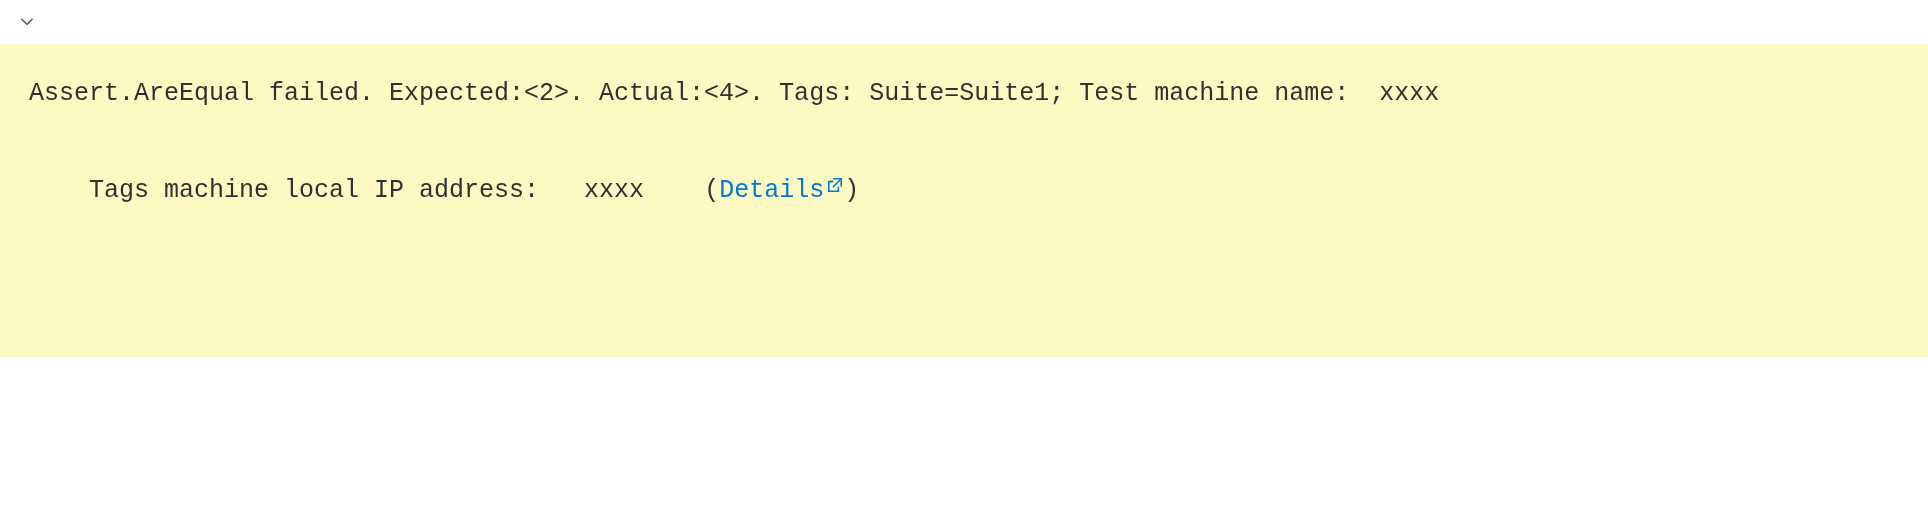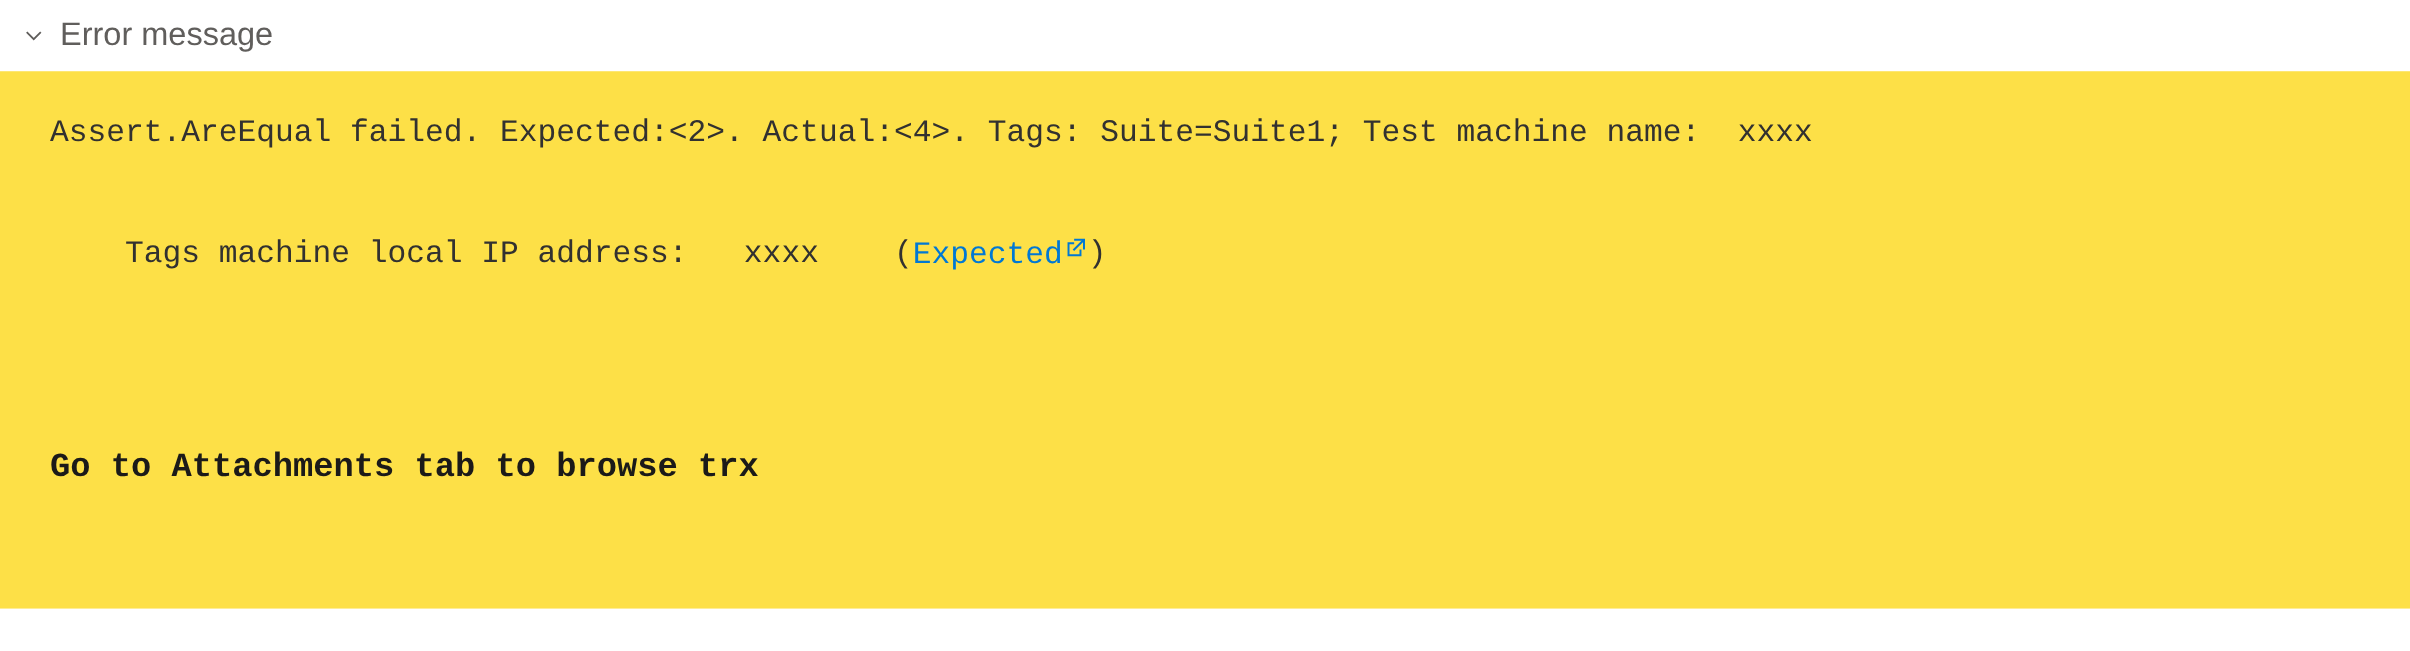--- a/index.html
+++ b/index.html
@@ -29,22 +29,22 @@
     .chevron svg {
       width: 18px;
       height: 18px;
     }
     .section-title {
       font-size: 26px;
       font-weight: 400;
       color: #605e5c;
     }
     .error-body {
-      background: #fde047;
-      padding: 30px 40px 90px 40px;
+      background: #fef9c3;
+      padding: 30px 40px 90px 29px;
       font-family: Consolas, "Courier New", monospace;
       font-size: 25px;
       line-height: 1.6;
       color: #323130;
     }
     .error-line {
       white-space: pre-wrap;
       word-wrap: break-word;
       margin-bottom: 16px;
     }
@@ -77,27 +77,25 @@
   </style>
 </head>
 <body>
 
 <div class="section-header">
   <span class="chevron">
     <svg viewBox="0 0 16 16" fill="none" stroke="currentColor" stroke-width="1.3">
       <polyline points="3,6 8,11 13,6"></polyline>
     </svg>
   </span>
-  <span class="section-title">Error message</span>
 </div>
 
 <div class="error-body">
   <div class="error-line">Assert.AreEqual failed. Expected:&lt;2&gt;. Actual:&lt;4&gt;. Tags: Suite=Suite1; Test machine name:  xxxx</div>
   <div class="error-line">
-    <span>Tags machine local IP address:   xxxx    </span><span class="paren">(</span><a class="details-link"><span>Expected</span><span class="open-icon"><svg viewBox="0 0 16 16" fill="none" stroke="#0078d4" stroke-width="1.4">
+    <span>Tags machine local IP address:   xxxx    </span><span class="paren">(</span><a class="details-link"><span>Details</span><span class="open-icon"><svg viewBox="0 0 16 16" fill="none" stroke="#0078d4" stroke-width="1.4">
             <path d="M6.5 2.5 H13.5 V9.5"></path>
             <path d="M13.5 2.5 L6 10"></path>
             <path d="M11 9.5 V13.5 H2.5 V5 H6.5"></path>
           </svg></span></a><span class="paren">)</span>
   </div>
 
-  <div class="attachments-hint">Go to Attachments tab to browse trx</div>
 </div>
 
 </body></html>

